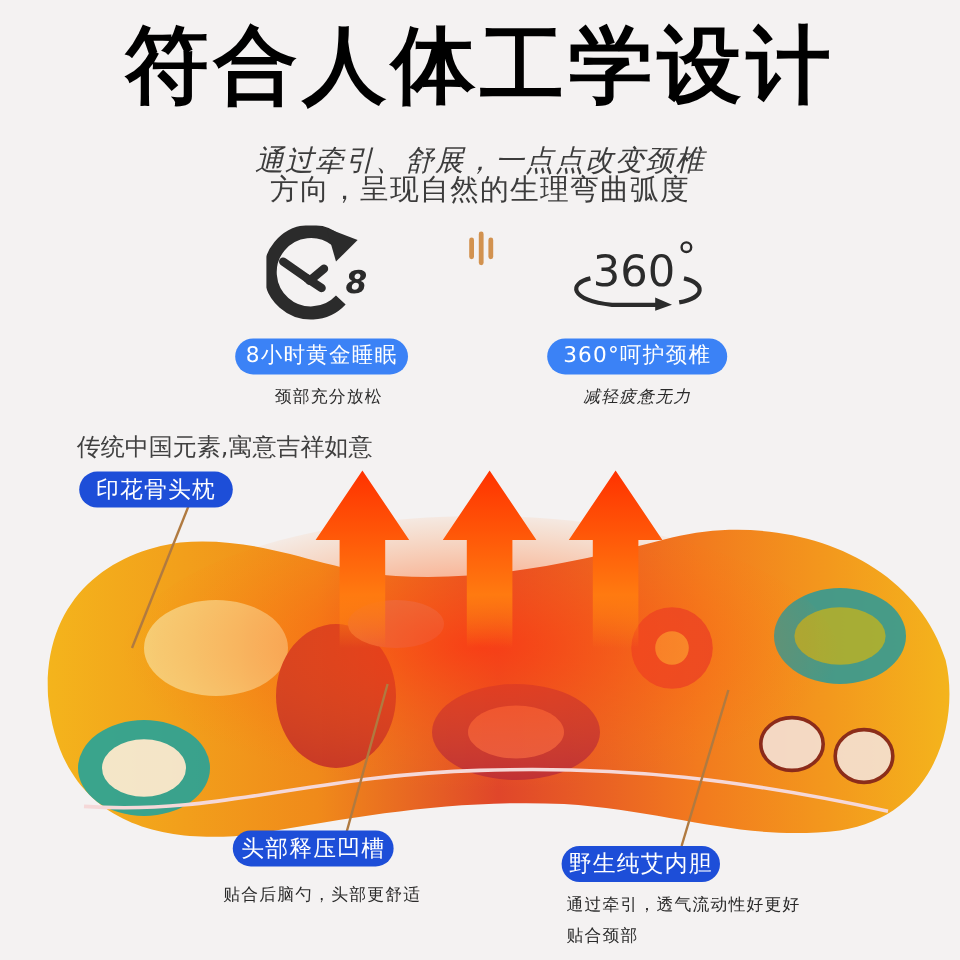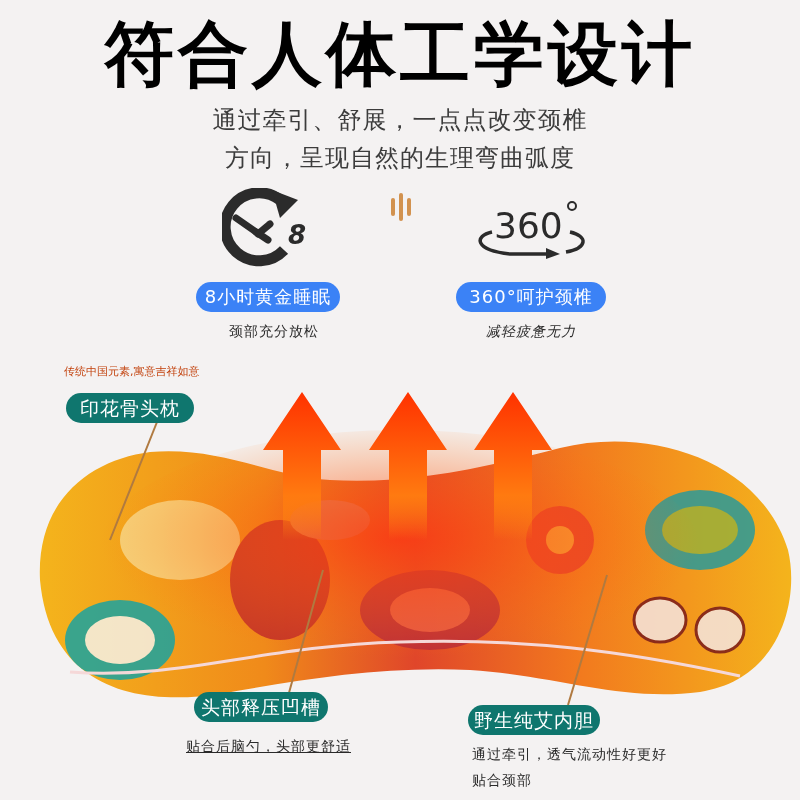--- a/index.html
+++ b/index.html
@@ -21,35 +21,35 @@
   .subline {
     left:0; width:800px; text-align:center;
     font-size:24px; color:#3c3c3c; letter-spacing:1px; line-height:32px;
   }
 
   .badge {
     height:30px; border-radius:15px; color:#fff;
     font-size:18px; line-height:30px; text-align:center; letter-spacing:1px;
   }
   .badge.light { background:#3b82f6; }
-  .badge.dark  { background:#0f766e; font-size:19px; }
+  .badge.dark  { background:#1d4ed8; font-size:19px; }
 
   .caption { font-size:14px; color:#2a2a2a; line-height:26px; letter-spacing:1px; }
-  .small-note { font-size:11px; color:#c2410c; line-height:24px; }
+  .small-note { font-size:20px; color:#404040; line-height:24px; }
 
   .divider-icon { left:388px; top:192px; width:26px; height:30px; }
 
   svg { display:block; }
 </style>
 </head>
 <body>
 
 <div class="abs headline">符合人体工学设计</div>
 
-<div class="abs subline" style="top:104px;">通过牵引、舒展，一点点改变颈椎</div>
+<div class="abs subline" style="top:118px;font-style:italic;">通过牵引、舒展，一点点改变颈椎</div>
 <div class="abs subline" style="top:142px;">方向，呈现自然的生理弯曲弧度</div>
 
 <div class="abs" style="left:222px; top:188px; width:96px; height:80px;">
   <svg width="96" height="80" viewBox="0 0 96 80">
     <path d="M58 12 A34 34 0 1 0 62 62" fill="none" stroke="#2b2b2b" stroke-width="11"></path>
     <polygon points="50,2 76,12 58,30" fill="#2b2b2b"></polygon>
     <line x1="14" y1="30" x2="34" y2="44" stroke="#2b2b2b" stroke-width="7" stroke-linecap="round"></line>
     <line x1="36" y1="46" x2="48" y2="36" stroke="#2b2b2b" stroke-width="7" stroke-linecap="round"></line>
     <line x1="34" y1="44" x2="46" y2="52" stroke="#2b2b2b" stroke-width="7" stroke-linecap="round"></line>
     <text x="66" y="56" font-family="DejaVu Sans, sans-serif" font-weight="bold" font-style="italic" font-size="26" fill="#2b2b2b">8</text>
@@ -132,17 +132,17 @@
 
     <line x1="157" y1="42" x2="110" y2="160" stroke="#b07a40" stroke-width="2"></line>
     <line x1="323" y1="190" x2="287" y2="320" stroke="#b07a40" stroke-width="2"></line>
     <line x1="607" y1="195" x2="568" y2="325" stroke="#b07a40" stroke-width="2"></line>
   </svg>
 </div>
 
 <div class="abs badge dark" style="left:66px; top:393px; width:128px;">印花骨头枕</div>
 
 <div class="abs badge dark" style="left:194px; top:692px; width:134px;text-align:center;">头部释压凹槽</div>
-<div class="abs caption" style="left:186px; top:733px;text-decoration:underline;">贴合后脑勺，头部更舒适</div>
+<div class="abs caption" style="left:186px; top:733px;">贴合后脑勺，头部更舒适</div>
 
 <div class="abs badge dark" style="left:468px; top:705px; width:132px;">野生纯艾内胆</div>
 <div class="abs caption" style="left:472px; top:741px;">通过牵引，透气流动性好更好</div>
 <div class="abs caption" style="left:472px; top:767px;">贴合颈部</div>
 
 </body></html>

